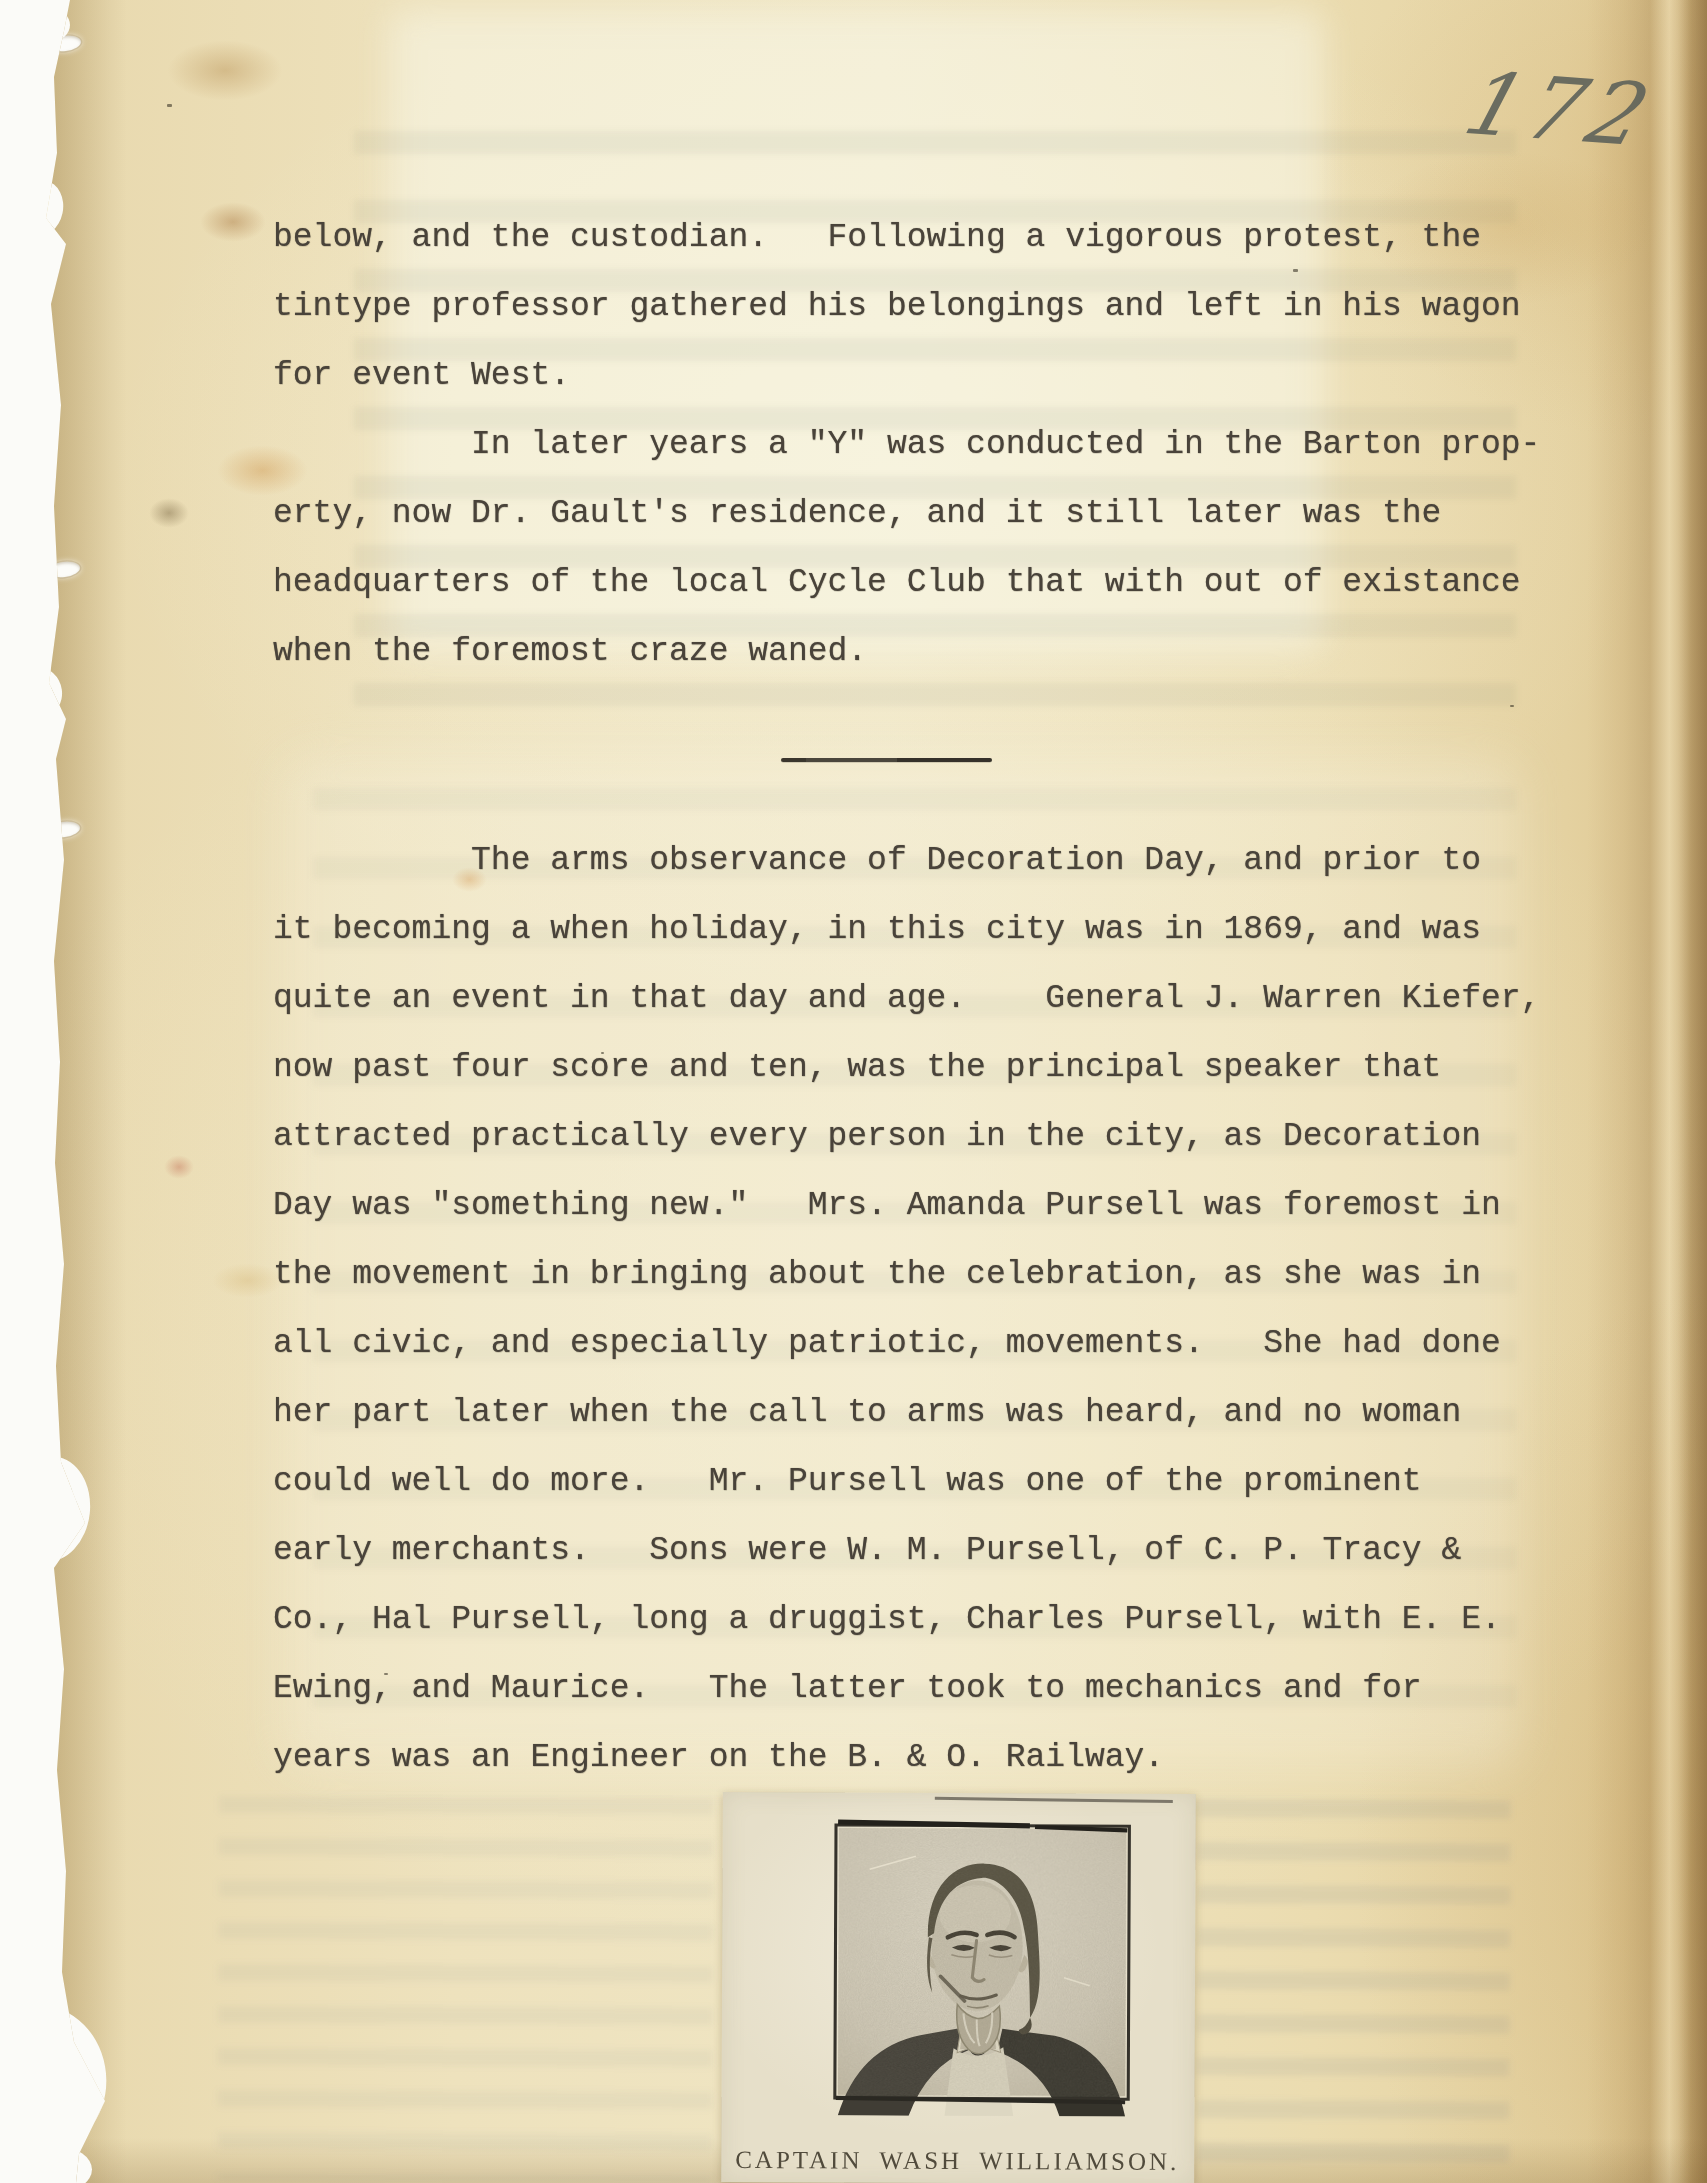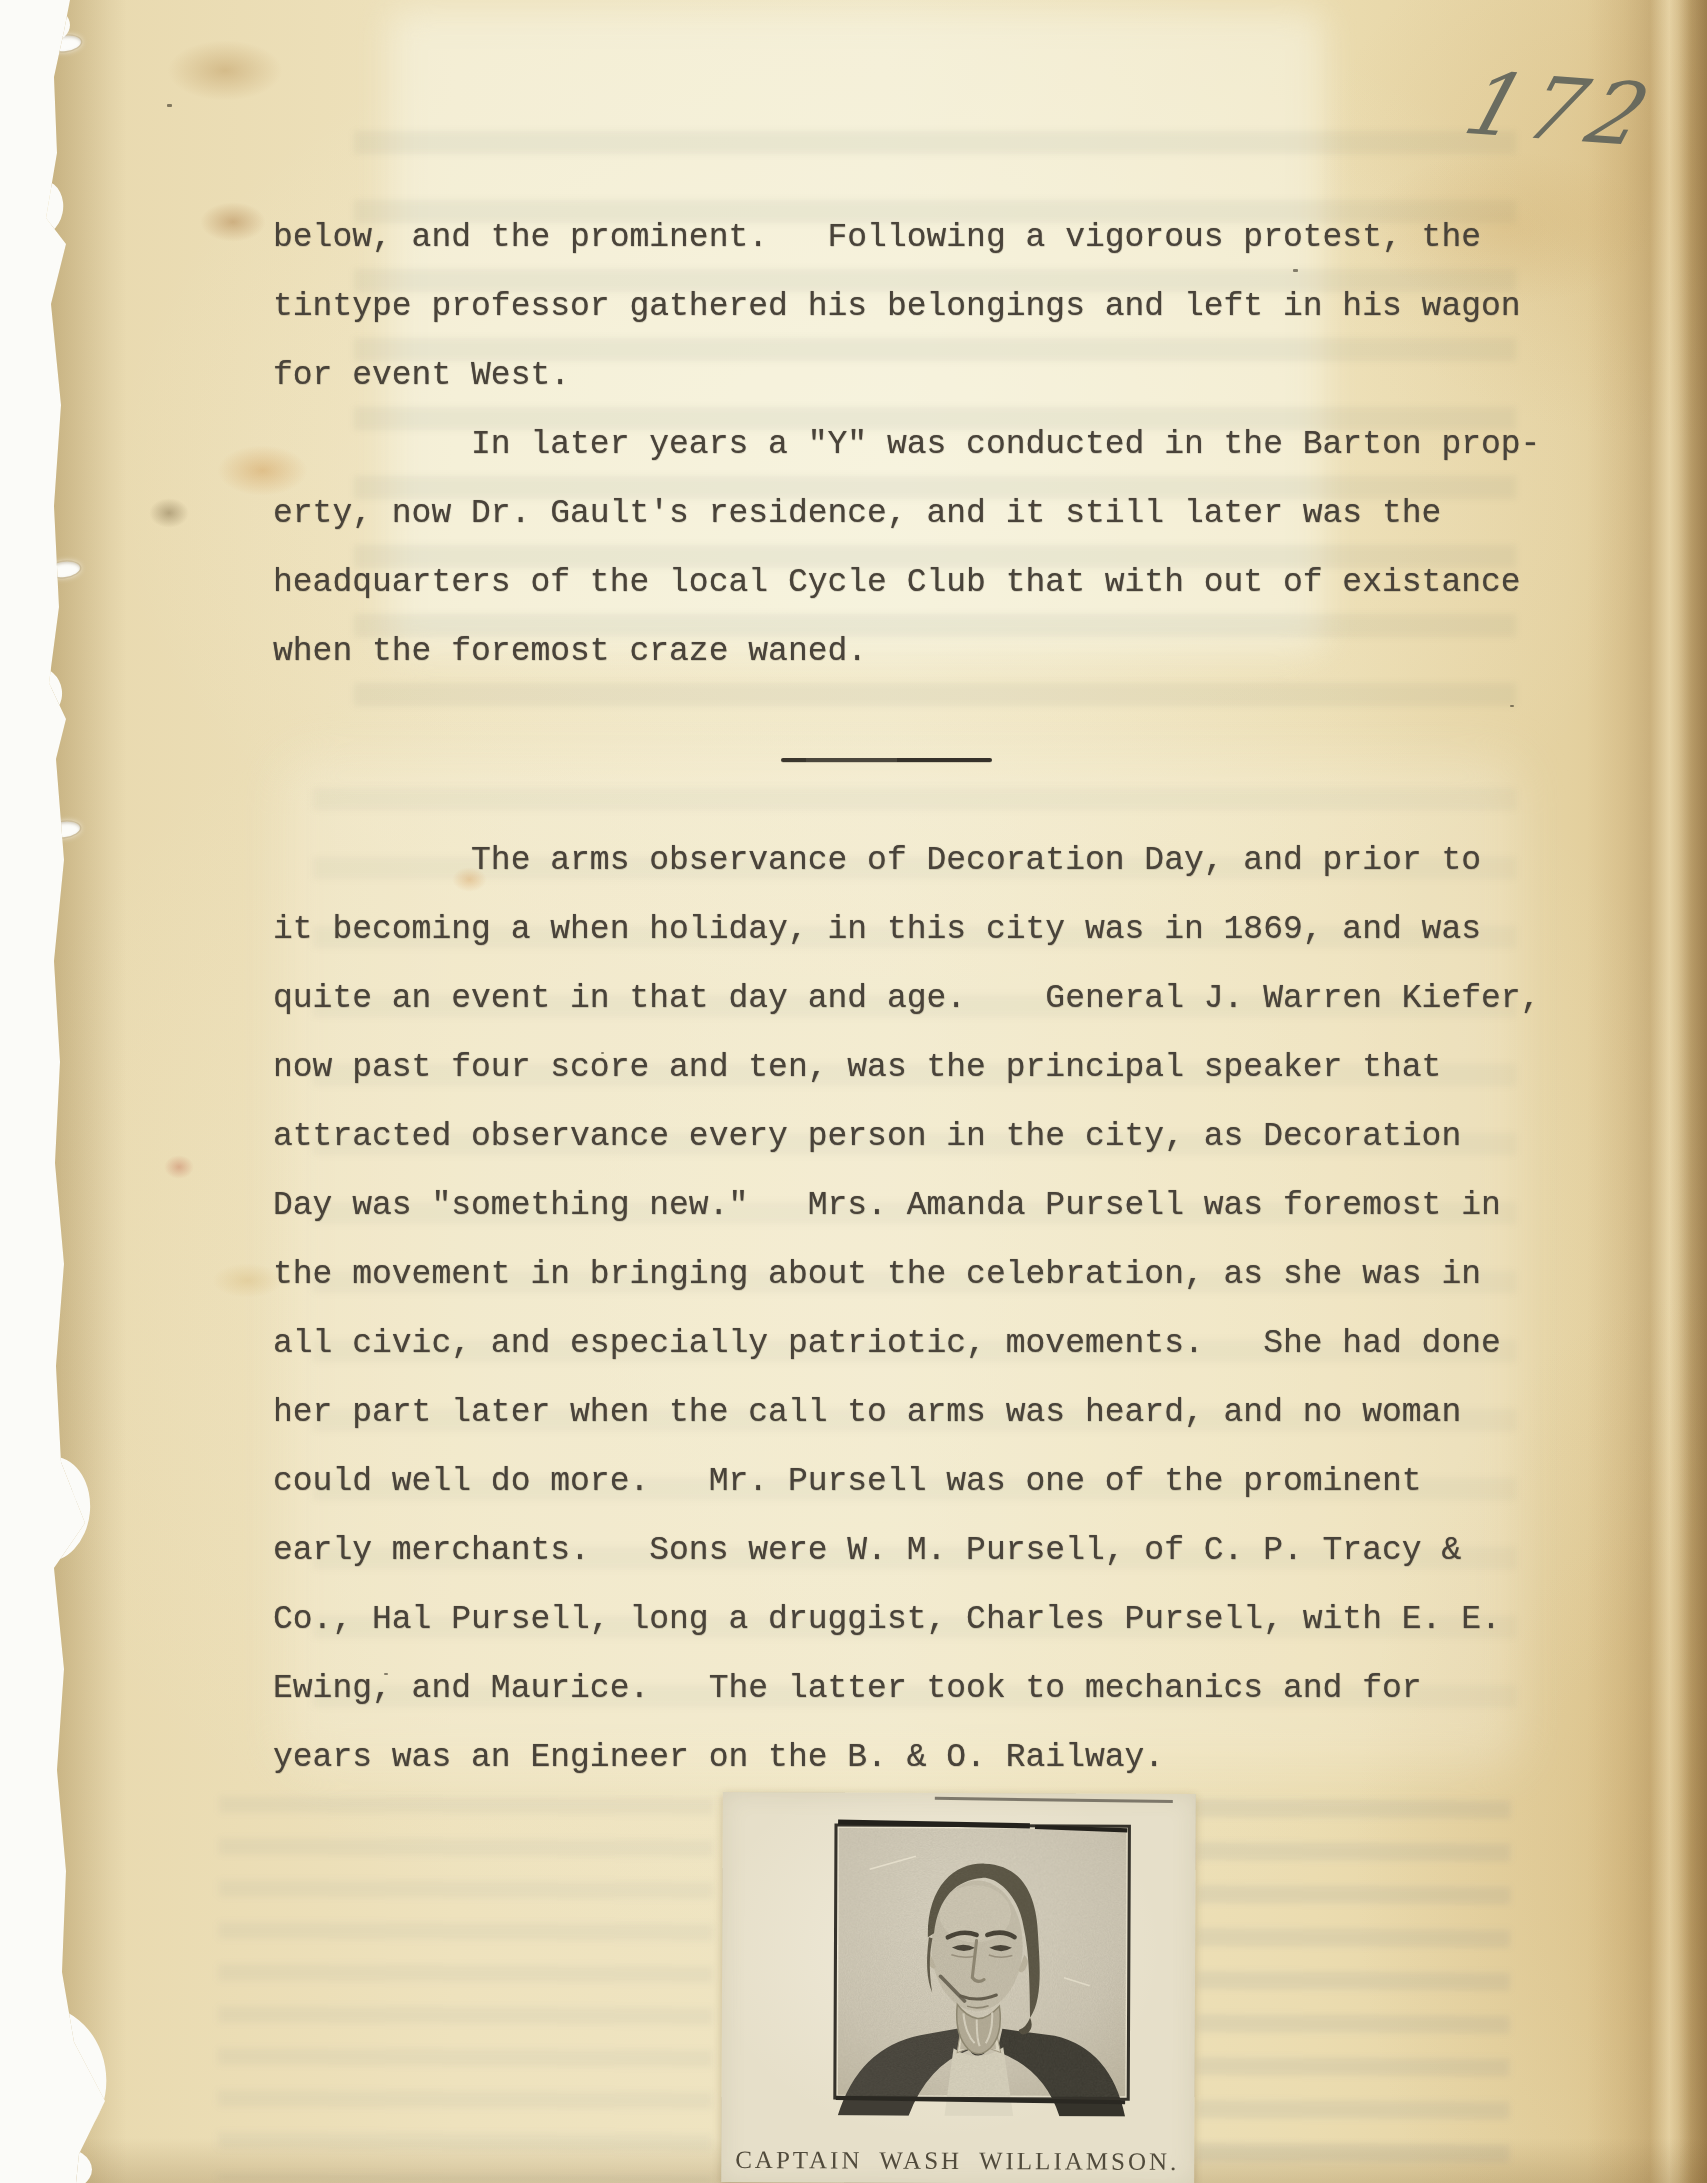--- a/index.html
+++ b/index.html
@@ -127,37 +127,37 @@
     <div id="s8" class="stain"></div>
     <div class="fleck" style="left:167px;top:104px;width:4.5px;height:2.5px;"></div>
     <div class="fleck" style="left:1293px;top:269px;width:5px;height:2.5px;"></div>
     <div class="fleck" style="left:1510px;top:705px;width:3.5px;height:2px;"></div>
     <div class="fleck" style="left:601px;top:1052px;width:3px;height:2px;"></div>
     <div class="fleck" style="left:384px;top:1673px;width:3.5px;height:2px;"></div>
 
     <div id="pagenum">172</div>
 
     <div id="block1" class="tblock">
-      <div class="tline">below, and the prominent.   Following a vigorous protest, the</div>
+      <div class="tline">below, and the custodian.   Following a vigorous protest, the</div>
       <div class="tline">tintype professor gathered his belongings and left in his wagon</div>
       <div class="tline">for event West.</div>
       <div class="tline">          In later years a "Y" was conducted in the Barton prop-</div>
       <div class="tline">erty, now Dr. Gault's residence, and it still later was the</div>
       <div class="tline">headquarters of the local Cycle Club that with out of existance</div>
       <div class="tline">when the foremost craze waned.</div>
     </div>
 
     <div id="divider"></div>
 
     <div id="block2" class="tblock">
       <div class="tline">          The arms observance of Decoration Day, and prior to</div>
       <div class="tline">it becoming a when holiday, in this city was in 1869, and was</div>
       <div class="tline">quite an event in that day and age.    General J. Warren Kiefer,</div>
       <div class="tline">now past four score and ten, was the principal speaker that</div>
-      <div class="tline">attracted observance every person in the city, as Decoration</div>
+      <div class="tline">attracted practically every person in the city, as Decoration</div>
       <div class="tline">Day was "something new."   Mrs. Amanda Pursell was foremost in</div>
       <div class="tline">the movement in bringing about the celebration, as she was in</div>
       <div class="tline">all civic, and especially patriotic, movements.   She had done</div>
       <div class="tline">her part later when the call to arms was heard, and no woman</div>
       <div class="tline">could well do more.   Mr. Pursell was one of the prominent</div>
       <div class="tline">early merchants.   Sons were W. M. Pursell, of C. P. Tracy &amp;</div>
       <div class="tline">Co., Hal Pursell, long a druggist, Charles Pursell, with E. E.</div>
       <div class="tline">Ewing, and Maurice.   The latter took to mechanics and for</div>
       <div class="tline">years was an Engineer on the B. &amp; O. Railway.</div>
     </div>

